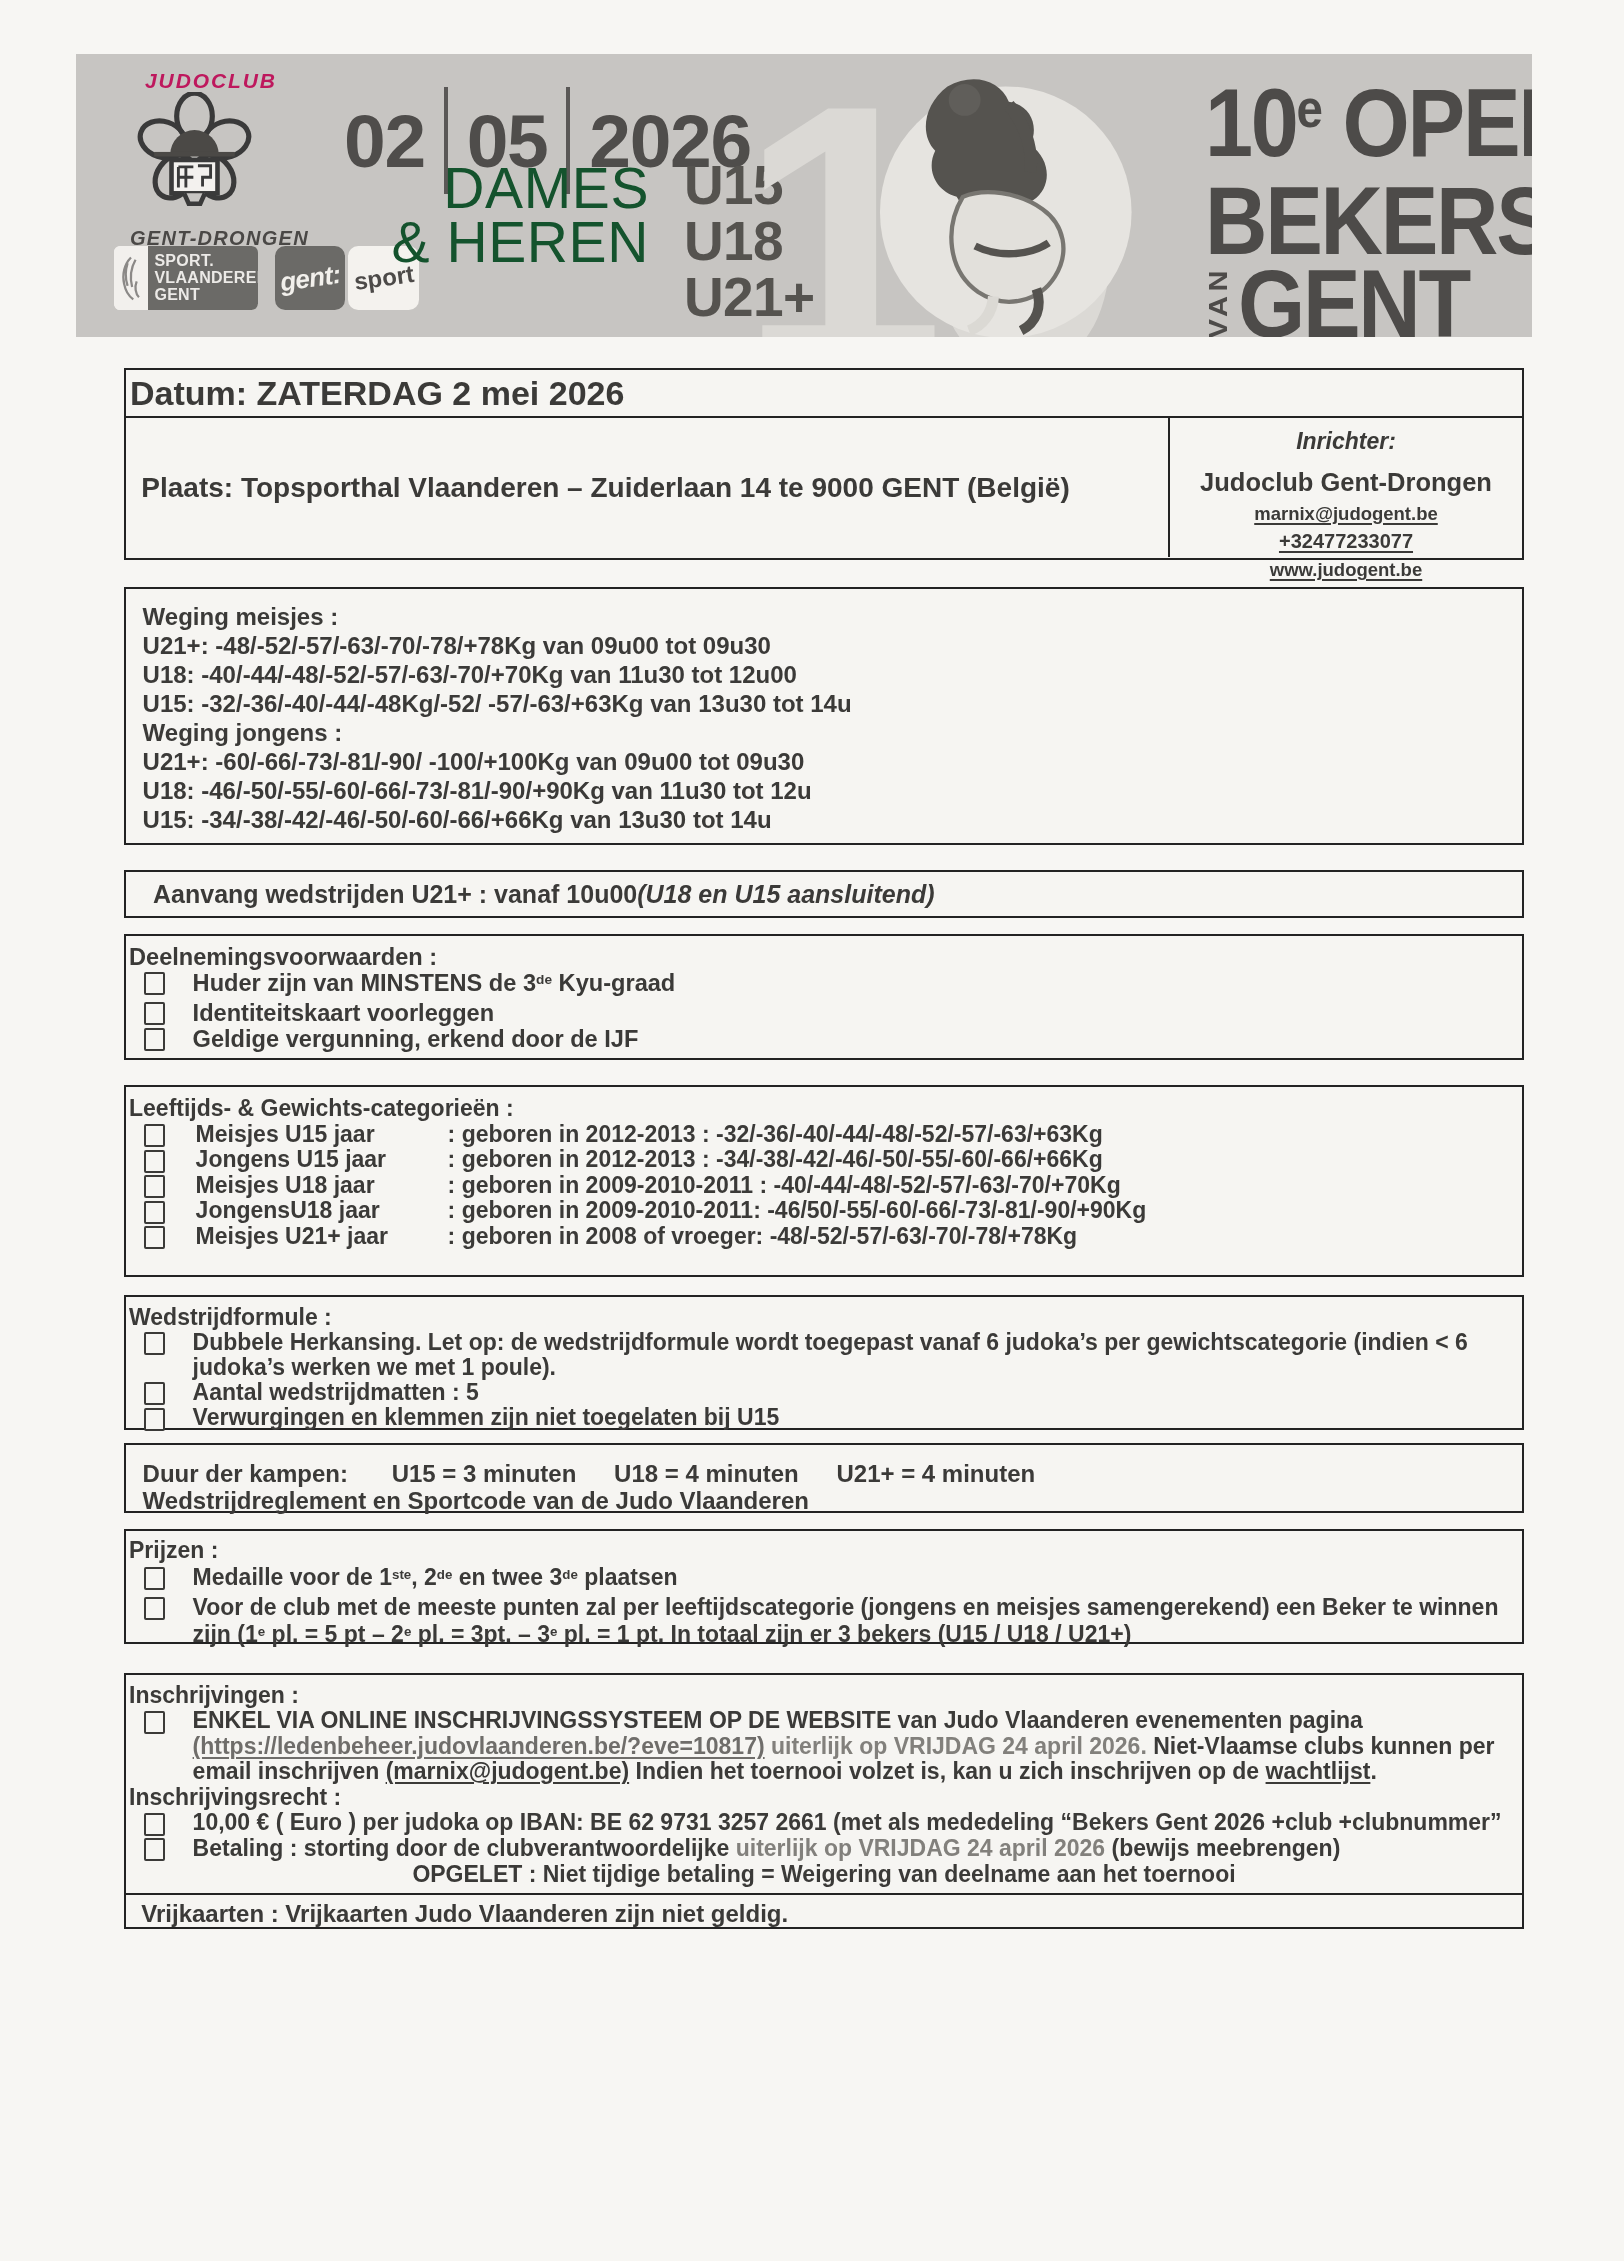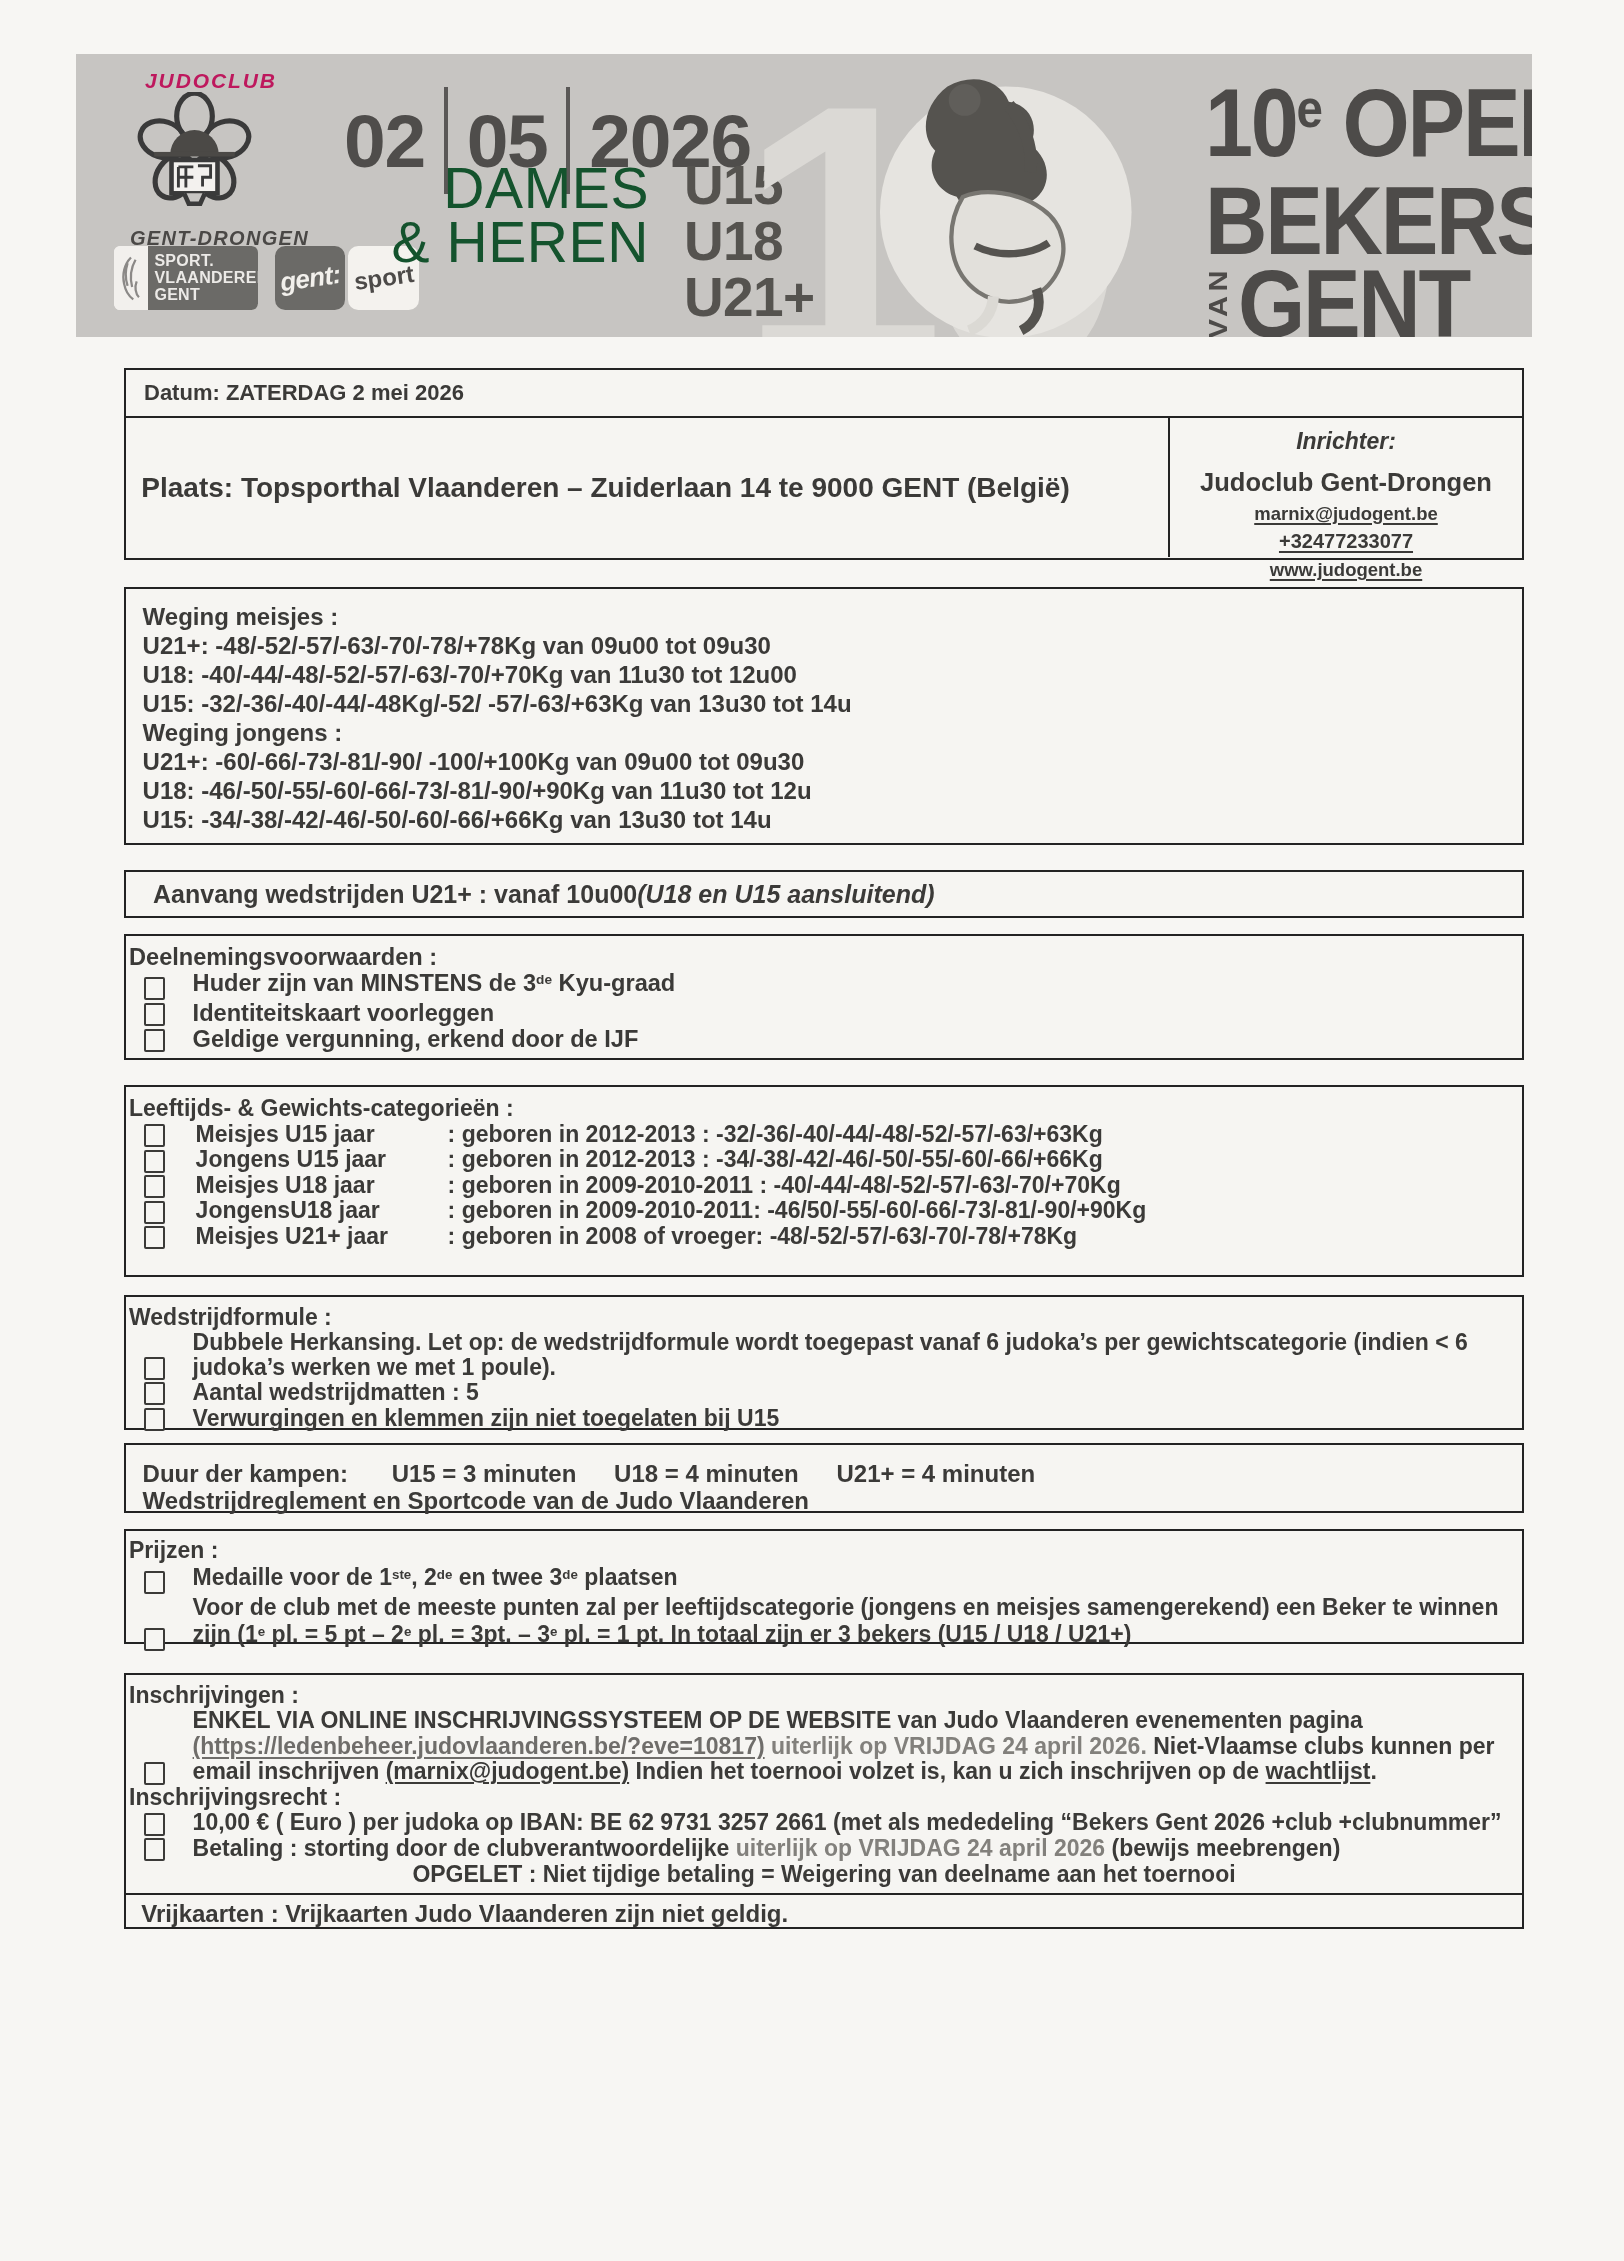--- a/index.html
+++ b/index.html
@@ -42,36 +42,36 @@
   .van{writing-mode:vertical-rl;transform:rotate(180deg);font-size:29px;letter-spacing:4.5px;line-height:1;margin:0 7.6px 6.4px 0;}
   
   .box{
     position:absolute;left:124px;width:1400px;
     background:#f6f5f2;border:2.5px solid #232323;box-sizing:border-box;
     font-size:23px;
   }
   .pad{padding-left:16.6px;}
   
   #box-datum{top:368px;height:192px;}
-  .datum-row{height:46px;border-bottom:2.5px solid #232323;display:flex;align-items:center;padding-left:18px;font-size:22px;}
+  .datum-row{height:46px;border-bottom:2.5px solid #232323;display:flex;align-items:center;padding-left:4px;font-size:34px;}
   .info-row{display:flex;height:139px;}
   .plaats-cell{flex:1;display:flex;align-items:center;padding-left:15.3px;font-size:28px;}
   .inr-cell{width:354px;border-left:2.5px solid #232323;text-align:center;padding-top:10.2px;box-sizing:border-box;}
   .inr-label{font-style:italic;font-size:23px;}
   .inr-club{font-size:25.5px;margin-top:12.7px;}
   .inr-link{font-size:18.5px;margin-top:5.7px;text-decoration:underline;text-decoration-thickness:1.9px;text-underline-offset:3.2px;}
   .inr-phone{font-size:20px;}
   
   #box-weging{top:587px;height:258px;padding-top:12.7px;font-size:24px;line-height:29px;}
   
   #box-aanvang{top:870px;height:48px;display:flex;align-items:center;padding-left:27px;font-size:25px;}
   #box-aanvang .it{font-style:italic;font-weight:bold;}
   
   .cb{flex:0 0 auto;width:16.6px;height:19px;border:2.5px solid #3b3a38;border-radius:1.9px;margin:2.5px 28px 0 0;background:#f6f5f2;}
-  .bullet{display:flex;align-items:flex-end;padding-left:18px;padding-right:9px;}
+  .bullet{display:flex;align-items:flex-start;padding-left:18px;padding-right:9px;}
   .btxt{flex:1;}
   .sp{font-size:58%;vertical-align:baseline;position:relative;top:-0.45em;}
   
   #box-deelneming{top:934px;height:126px;padding-top:7.6px;font-size:23.6px;line-height:26px;}
   
   #box-cats{top:1085px;height:192px;padding-top:9px;font-size:23px;line-height:25.5px;}
   .crow{display:flex;align-items:flex-start;padding-left:18px;}
   .crow .cb{margin-right:31px;}
   .clabel{width:252px;flex:0 0 auto;}
   .cdesc{flex:1;}

